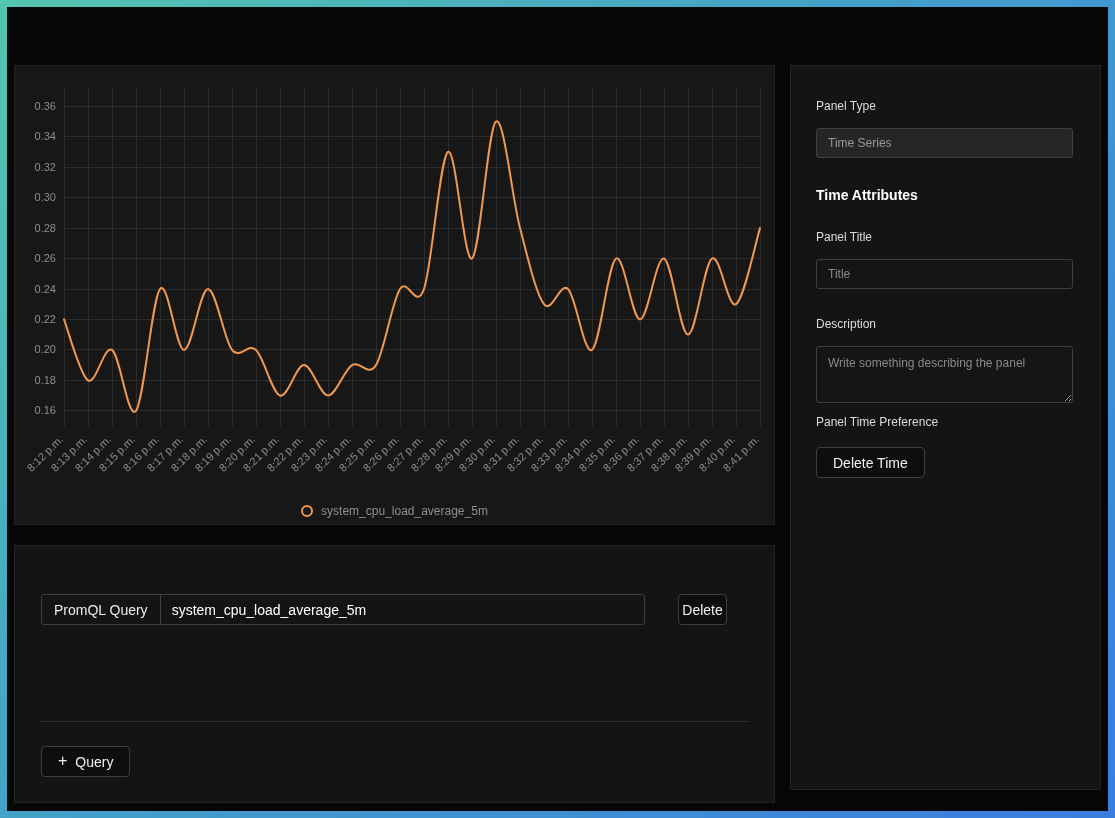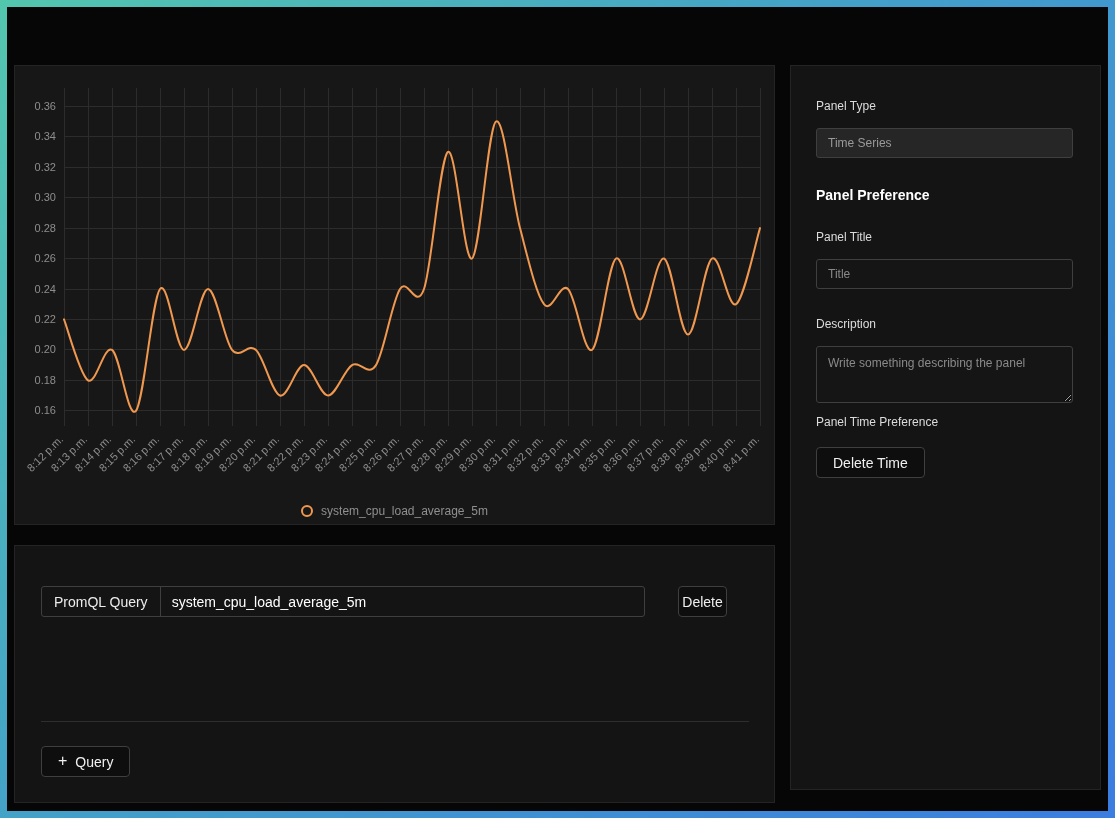--- a/index.html
+++ b/index.html
@@ -34,21 +34,21 @@
   .ylab, .xlab { fill: #8d8d8d; font-size: 11px; font-family: "Liberation Sans", sans-serif; }
   .legend { display: flex; justify-content: center; align-items: center; gap: 8px; margin-top: 2px; cursor: pointer; }
   .legend-dot { width: 12px; height: 12px; border-radius: 50%; border: 2px solid #f0984f; display: inline-block; }
   .legend-label { color: #8f8f8f; font-size: 12px; }
   
   .query-panel {
     position: absolute; left: 7px; top: 538px; width: 761px; height: 258px;
     background: #141414; border: 1px solid #242424;
   }
   .query-row { position: absolute; left: 26px; display: flex; align-items: center; }
-  .row1 { top: 40px; align-items: center; }
+  .row1 { top: 48px; align-items: center; }
   .row2 { top: 96px; }
   .input-group {
     display: flex; align-items: stretch; width: 604px; height: 31px;
     border: 1px solid #3f3f3f; border-radius: 3px; background: #141414;
   }
   .group-label {
     display: flex; align-items: center; padding: 0 12px;
     border-right: 1px solid #3f3f3f; color: #ececec; font-size: 14px; white-space: nowrap;
   }
   .group-input {
@@ -194,21 +194,21 @@
     <button class="btn btn-dark add-query-btn">
       <span class="plus">+</span>
       <span>Query</span>
     </button>
   </section>
 
   <aside class="settings">
     <label class="field-label lbl-type">Panel Type</label>
     <input class="field-input select-like" type="text" placeholder="Time Series" style="">
 
-    <h3 class="section-heading">Panel Preference</h3>
+    <h3 class="section-heading">Time Attributes</h3>
 
     <label class="field-label lbl-title">Panel Title</label>
     <input class="field-input" type="text" placeholder="Title" style="">
 
     <label class="field-label lbl-desc">Description</label>
     <textarea class="field-input textarea" placeholder="Write something describing the panel" style=""></textarea>
 
     <label class="field-label lbl-time">Panel Time Preference</label>
     <button class="btn btn-dark global-time-btn">Delete Time</button>
   </aside>

